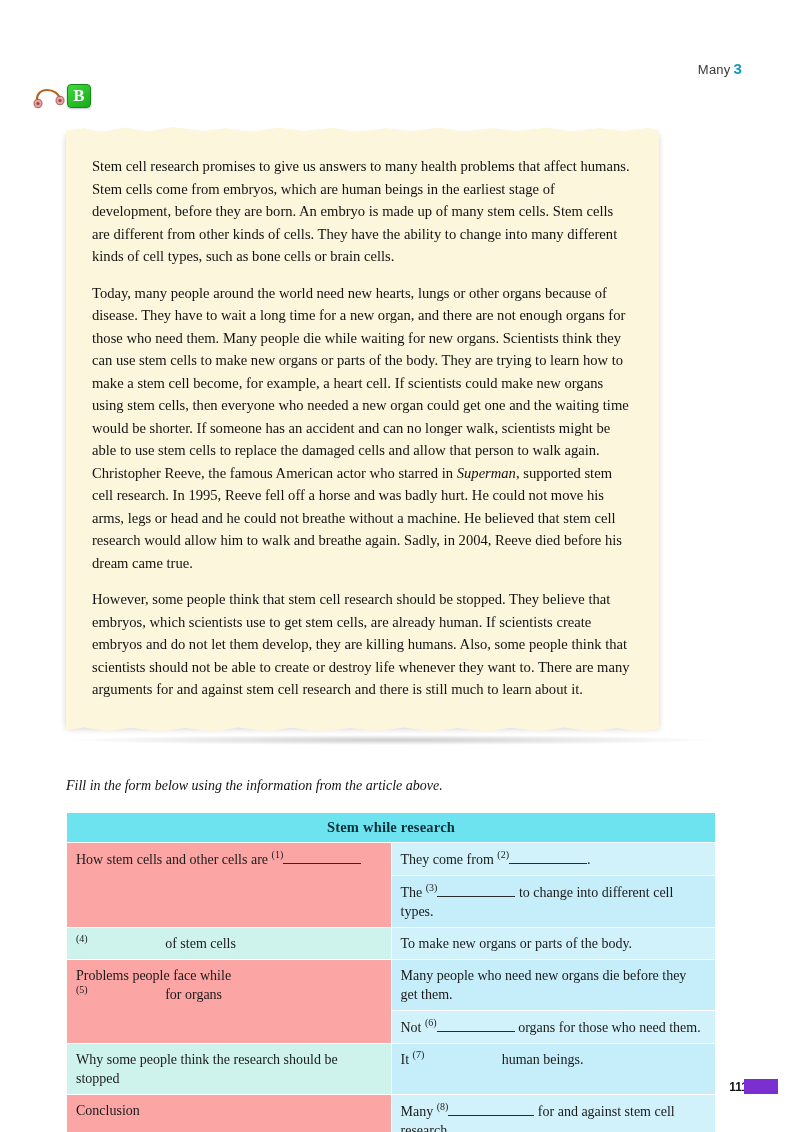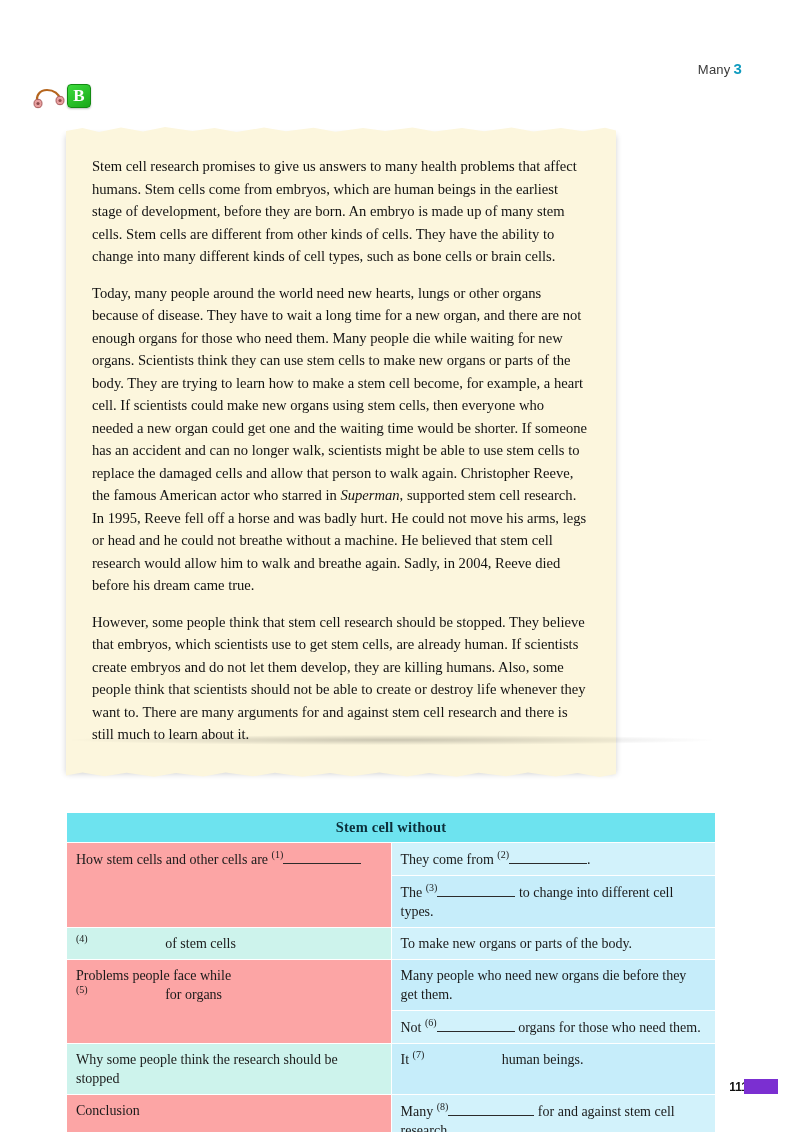--- a/index.html
+++ b/index.html
@@ -80,21 +80,21 @@
     font-weight: bold;
     font-size: 14.5px;
     color: #111;
   }
 
   
   .article-wrap {
     position: absolute;
     left: 66px;
     top: 133px;
-    width: 550px;
+    width: 593px;
   }
   .article {
     position: relative;
     background: #fcf6dd;
     padding: 22px 28px 26px 26px;
     box-sizing: border-box;
     box-shadow: 0 2px 6px rgba(0,0,0,.18);
   }
   .article::before,
   .article::after {
@@ -227,25 +227,26 @@
 
   <div class="article-wrap">
     <div class="article">
       <p>Stem cell research promises to give us answers to many health problems that affect humans. Stem cells come from embryos, which are human beings in the earliest stage of development, before they are born. An embryo is made up of many stem cells. Stem cells are different from other kinds of cells. They have the ability to change into many different kinds of cell types, such as bone cells or brain cells.</p>
       <p>Today, many people around the world need new hearts, lungs or other organs because of disease. They have to wait a long time for a new organ, and there are not enough organs for those who need them. Many people die while waiting for new organs. Scientists think they can use stem cells to make new organs or parts of the body. They are trying to learn how to make a stem cell become, for example, a heart cell. If scientists could make new organs using stem cells, then everyone who needed a new organ could get one and the waiting time would be shorter. If someone has an accident and can no longer walk, scientists might be able to use stem cells to replace the damaged cells and allow that person to walk again. Christopher Reeve, the famous American actor who starred in <em>Superman</em>, supported stem cell research. In 1995, Reeve fell off a horse and was badly hurt. He could not move his arms, legs or head and he could not breathe without a machine. He believed that stem cell research would allow him to walk and breathe again. Sadly, in 2004, Reeve died before his dream came true.</p>
       <p>However, some people think that stem cell research should be stopped. They believe that embryos, which scientists use to get stem cells, are already human. If scientists create embryos and do not let them develop, they are killing humans. Also, some people think that scientists should not be able to create or destroy life whenever they want to. There are many arguments for and against stem cell research and there is still much to learn about it.</p>
     </div>
   </div>
   <div class="paper-shadow"></div>
 
+  <div class="form-instruction">Fill in the form below using the information from the article above.</div>
 
   <table class="form-table">
     <thead>
       <tr>
-        <th colspan="2">Stem cell without</th>
+        <th colspan="2">Stem while research</th>
       </tr>
     </thead>
     <tbody>
       <tr>
         <td class="col-left" rowspan="2">
           <span>How stem cells and other cells are </span><sup>(1)</sup><span class="blank"></span>
         </td>
         <td class="col-right">
           <span>They come from </span><sup>(2)</sup><span class="blank"></span><span>.</span>
         </td>

